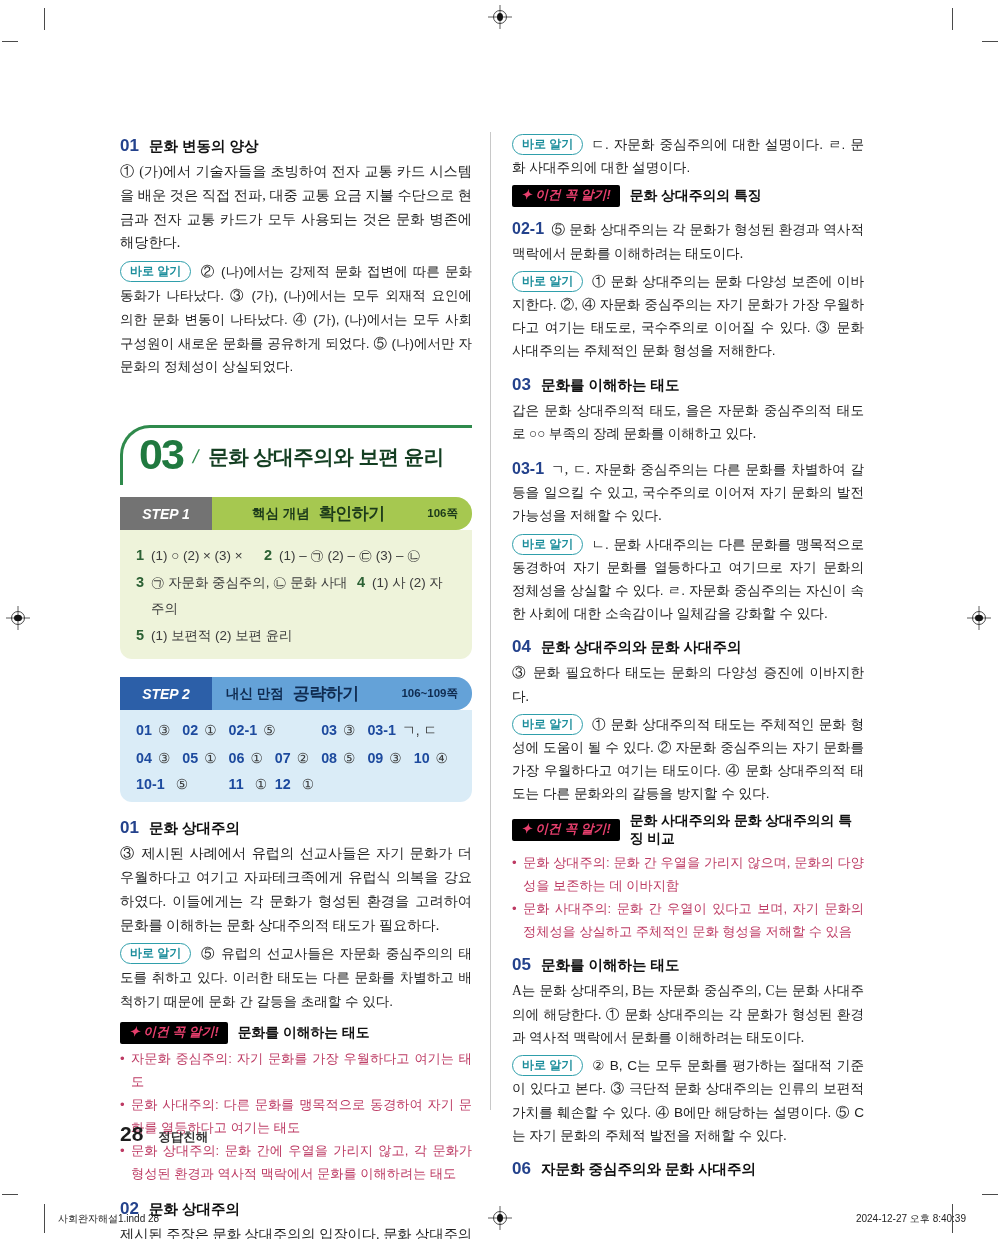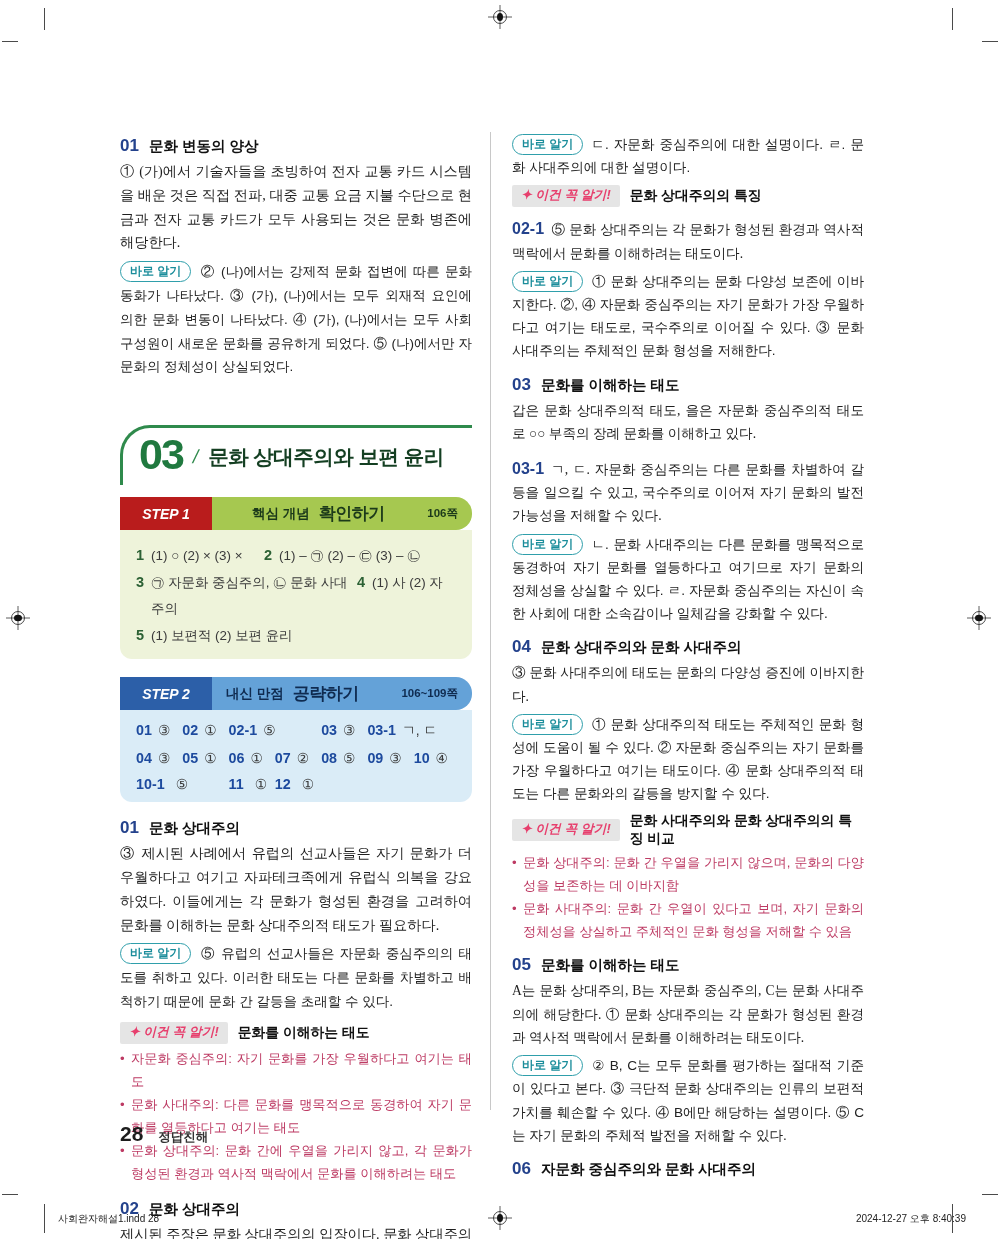--- a/index.html
+++ b/index.html
@@ -39,21 +39,21 @@
   
   .stepbox{border-radius:0 16px 12px 12px;}
   .step-hd{display:flex;align-items:stretch;height:33px;}
   .step-lbl{width:92px;display:flex;align-items:center;justify-content:center;color:#fff;
     font-weight:800;font-style:italic;font-size:14px;flex:none;}
   .step-bar{flex:1;display:flex;align-items:center;gap:9px;padding:0 14px;border-radius:0 16px 16px 0;}
   .step-sub{font-weight:700;font-size:13.5px;}
   .step-big{font-weight:800;font-size:17px;letter-spacing:-0.5px;}
   .step-page{margin-left:auto;font-size:11.5px;font-weight:700;}
   .step-bd{padding:12px 16px 10px;border-radius:0 0 12px 12px;}
-  .green .step-lbl{background:#b91c1c;}
+  .green .step-lbl{background:#737373;}
   .green .step-bar{background:#a6c850;color:#1c3a1a;padding-left:40px;}
   .green .step-bd{background:#eef3da;}
   .blue .step-lbl{background:#2c5fa8;}
   .blue .step-bar{background:#64a2d8;color:#0f2b50;}
   .blue .step-bd{background:#daecf7;}
   
   .s1row{display:flex;gap:6px;font-size:13.4px;line-height:26px;color:#3a3a3a;}
   .s1item{display:flex;gap:7px;align-items:baseline;}
   .s1no{color:#2c6134;font-weight:800;font-size:14.5px;}
   .w1{flex:0 0 122px;}
@@ -63,21 +63,21 @@
   .s2item{display:flex;gap:6px;align-items:baseline;white-space:nowrap;}
   .s2no{color:#1d4a9e;font-weight:800;font-size:14.3px;}
   .s2a{color:#3a3a3a;font-size:13.8px;}
   .r1{grid-row:1;} .r2{grid-row:2;} .r3{grid-row:3;gap:11px;}
   .c1{grid-column:1;} .c2{grid-column:2;} .c3{grid-column:3;} .c4{grid-column:4;}
   .c5{grid-column:5;} .c6{grid-column:6;} .c7{grid-column:7;}
   .c3s2{grid-column:3 / span 2;} .c6s2{grid-column:6 / span 2;} .c1s2{grid-column:1 / span 2;}
   
   .know{margin-top:8px;}
   .know-hd{display:flex;align-items:center;gap:10px;margin-bottom:3px;}
-  .know-badge{background:#e5e5e5;color:#e73f6d;font-style:italic;font-weight:800;font-size:12.8px;
+  .know-badge{background:#000000;color:#e73f6d;font-style:italic;font-weight:800;font-size:12.8px;
     padding:2px 9px 3px;border-radius:2px;white-space:nowrap;}
   .know-title{font-weight:800;font-size:13.8px;color:#101010;}
   .know-body{color:#bd3a63;font-size:13.2px;line-height:23px;text-align:justify;word-break:break-all;}
   .rc .know-body{line-height:23.2px;}
   .know-li{padding-left:11px;position:relative;}
   .know-li::before{content:"•";position:absolute;left:0;top:0;}
   
   .page-footer{position:absolute;left:120px;top:1122px;display:flex;align-items:baseline;gap:15px;}
   .pf-no{font-size:21px;font-weight:800;color:#1c1c1c;}
   .pf-label{font-size:12.5px;font-weight:700;color:#333;}
@@ -299,21 +299,21 @@
   </div>
   <p class="serif-p">갑은 문화 상대주의적 태도, 을은 자문화 중심주의적 태도로 ○○ 부족의 장례 문화를 이해하고 있다.</p>
 
   <p class="serif-p mt12"><span class="inline-no">03-1</span><span>ㄱ, ㄷ. 자문화 중심주의는 다른 문화를 차별하여 갈등을 일으킬 수 있고, 국수주의로 이어져 자기 문화의 발전 가능성을 저해할 수 있다.</span></p>
   <p class="baro-line"><span class="pill">바로 알기</span><span>ㄴ. 문화 사대주의는 다른 문화를 맹목적으로 동경하여 자기 문화를 열등하다고 여기므로 자기 문화의 정체성을 상실할 수 있다. ㄹ. 자문화 중심주의는 자신이 속한 사회에 대한 소속감이나 일체감을 강화할 수 있다.</span></p>
 
   <div class="qhead mt12">
     <span class="qno">04</span>
     <span class="qtitle">문화 상대주의와 문화 사대주의</span>
   </div>
-  <p class="serif-p">③ 문화 사대주의에 태도는 문화의 다양성 증진에 이바지한다.</p>
+  <p class="serif-p">③ 문화 필요하다 태도는 문화의 다양성 증진에 이바지한다.</p>
   <p class="baro-line"><span class="pill">바로 알기</span><span>① 문화 상대주의적 태도는 주체적인 문화 형성에 도움이 될 수 있다. ② 자문화 중심주의는 자기 문화를 가장 우월하다고 여기는 태도이다. ④ 문화 상대주의적 태도는 다른 문화와의 갈등을 방지할 수 있다.</span></p>
 
   <div class="know mt6">
     <div class="know-hd">
       <span class="know-badge"><span>✦</span> <span>이건 꼭 알기!</span></span>
       <span class="know-title">문화 사대주의와 문화 상대주의의 특징 비교</span>
     </div>
     <div class="know-body">
       <div class="know-li">문화 상대주의: 문화 간 우열을 가리지 않으며, 문화의 다양성을 보존하는 데 이바지함</div>
       <div class="know-li">문화 사대주의: 문화 간 우열이 있다고 보며, 자기 문화의 정체성을 상실하고 주체적인 문화 형성을 저해할 수 있음</div>

